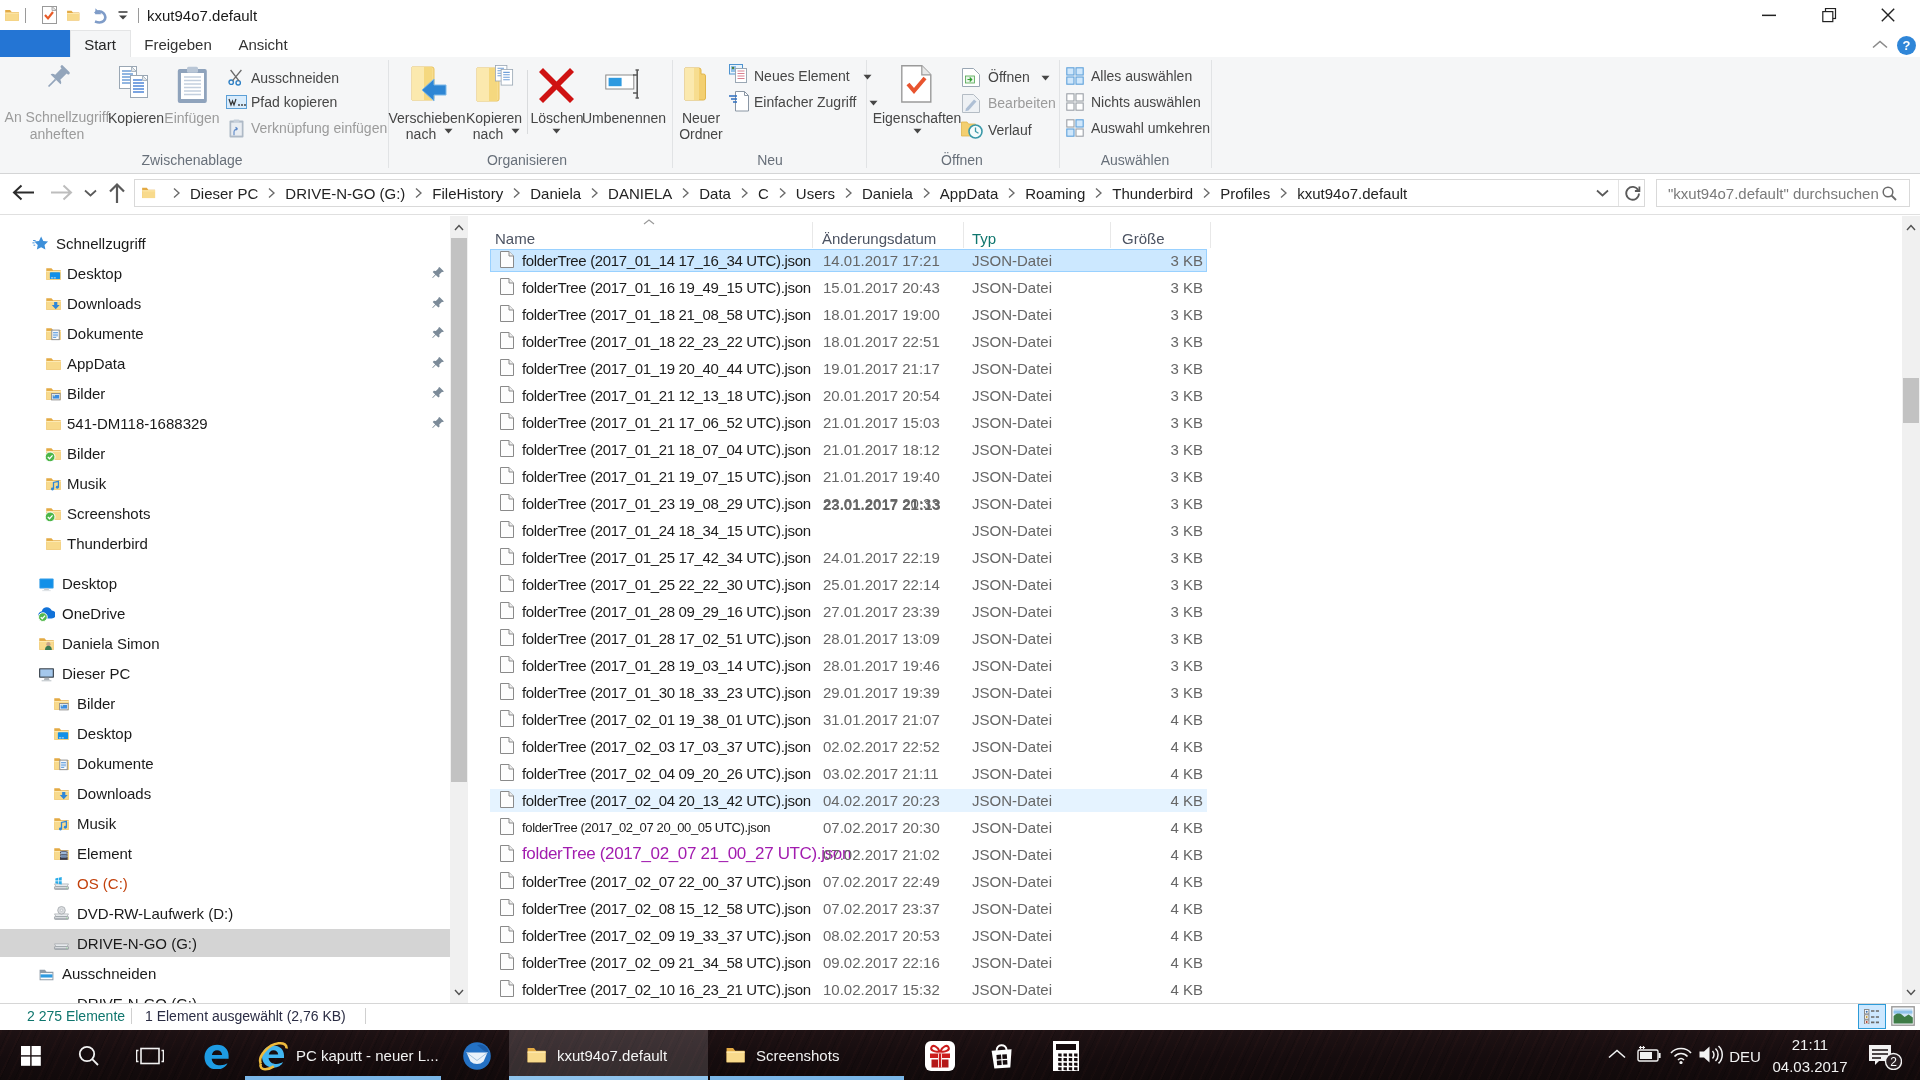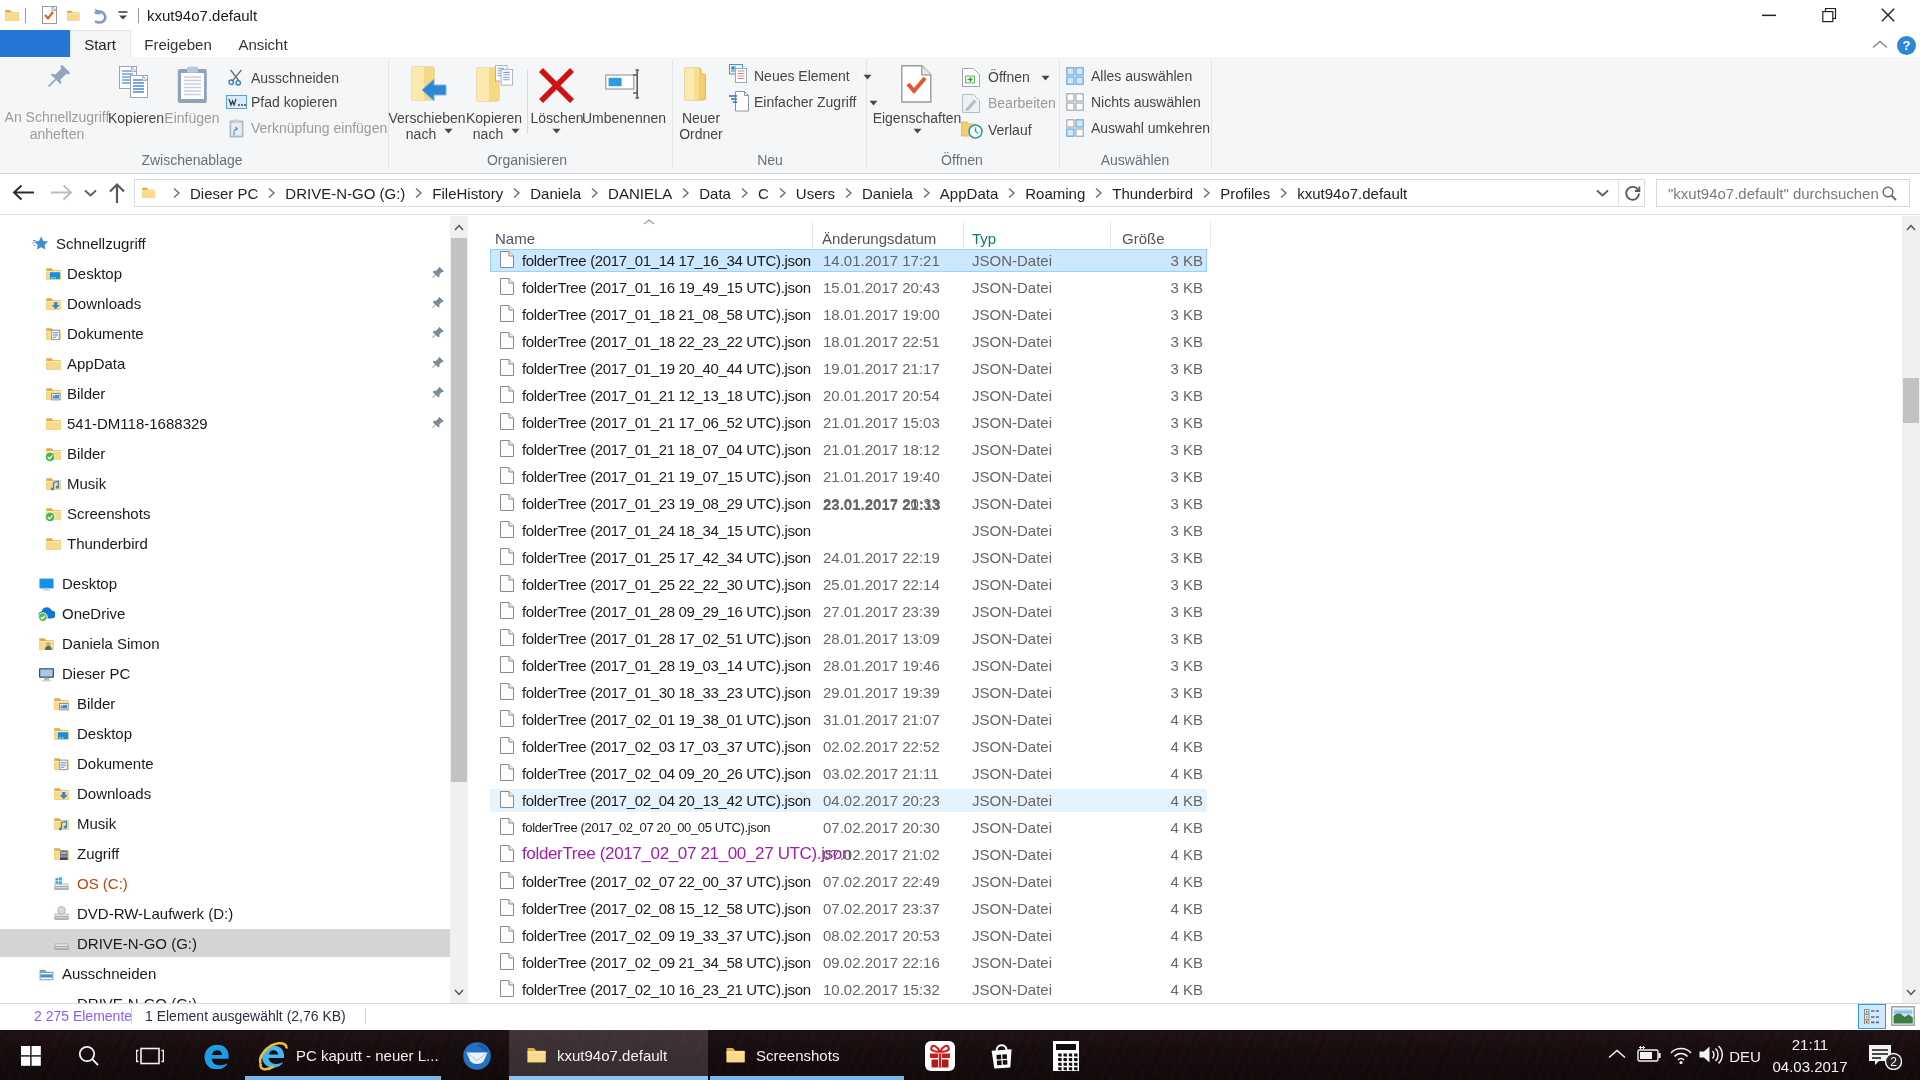--- a/index.html
+++ b/index.html
@@ -564,21 +564,21 @@
         <rect x="6.9" y="5.8" width="0.8" height="0.8" fill="#fff"></rect>
         <rect x="6.9" y="7.4" width="0.8" height="0.8" fill="#fff"></rect>
         <rect x="6.9" y="9" width="0.8" height="0.8" fill="#fff"></rect>
         <rect x="6.9" y="10.6" width="0.8" height="0.8" fill="#fff"></rect>
         <rect x="12.9" y="5.8" width="0.8" height="0.8" fill="#fff"></rect>
         <rect x="12.9" y="7.4" width="0.8" height="0.8" fill="#fff"></rect>
         <rect x="12.9" y="9" width="0.8" height="0.8" fill="#fff"></rect>
         <rect x="12.9" y="10.6" width="0.8" height="0.8" fill="#fff"></rect>
       </g>
     </svg>
-<div style="position:absolute;left:77px;top:637px;transform:translateY(-50%);font-size:15px;font-weight:400;color:#1a1a1a;white-space:nowrap;">Zugriff</div>
+<div style="position:absolute;left:77px;top:637px;transform:translateY(-50%);font-size:15px;font-weight:400;color:#1a1a1a;white-space:nowrap;">Element</div>
 <svg style="position:absolute;left:53px;top:659px;" width="17" height="17" viewBox="0 0 16 16">
       <path d="M1.4 8.4 h13.2 l-1.4 2.4 H2.8 z" fill="#eceef0" stroke="#9aa0a6" stroke-width="0.6"></path>
       <rect x="1.4" y="10.8" width="13.2" height="2.8" rx="0.7" fill="#b0b5bb" stroke="#8f959b" stroke-width="0.6"></rect>
       <rect x="2" y="11.2" width="12" height="1" fill="#d9dcdf"></rect>
       <circle cx="13" cy="12.2" r="0.55" fill="#79e079"></circle>
       <g transform="translate(2.2,2.2)">
         <path d="M0 1 l2.6 -0.6 v2.6 H0 z M3.2 0.3 L6 -0.3 v3.3 H3.2 z M0 3.6 h2.6 v2.6 L0 5.6 z M3.2 3.6 H6 v3.2 l-2.8 -0.6 z" fill="#29abe8"></path>
       </g>
     </svg>
 <div style="position:absolute;left:77px;top:667px;transform:translateY(-50%);font-size:15px;font-weight:400;color:#c2410c;white-space:nowrap;">OS (C:)</div>
@@ -859,21 +859,21 @@
 <div style="position:absolute;right:717px;top:989px;transform:translateY(-50%);font-size:15px;font-weight:400;color:#666666;white-space:nowrap;">4 KB</div>
 <div style="position:absolute;left:1902px;top:216px;width:18px;height:787px;background:#f0f0f0;"></div>
 <svg style="position:absolute;left:1906px;top:224px;" width="10" height="7" viewBox="0 0 10 7">
     <path d="M1 6 L5 1.5 L9 6" stroke="#505050" stroke-width="1.4" fill="none"></path>
   </svg>
 <svg style="position:absolute;left:1906px;top:989px;" width="10" height="7" viewBox="0 0 10 7">
     <path d="M1 1 L5 5.5 L9 1" stroke="#505050" stroke-width="1.4" fill="none"></path>
   </svg>
 <div style="position:absolute;left:1903px;top:378px;width:16px;height:45px;background:#c2c2c2;"></div>
 <div style="position:absolute;left:0px;top:1003px;width:1920px;height:27px;background:#fff;border-top:1px solid #d6d6d6;"></div>
-<div style="position:absolute;left:34px;top:1016px;transform:translateY(-50%);font-size:14px;font-weight:400;color:#8b5cf6;white-space:nowrap;">2 275 Elemente</div>
+<div style="position:absolute;left:27px;top:1016px;transform:translateY(-50%);font-size:14px;font-weight:400;color:#0f766e;white-space:nowrap;">2 275 Elemente</div>
 <div style="position:absolute;left:131px;top:1008px;width:1px;height:16px;background:#d0d0d0;"></div>
 <div style="position:absolute;left:145px;top:1016px;transform:translateY(-50%);font-size:14px;font-weight:400;color:#2b2d44;white-space:nowrap;">1 Element ausgewählt (2,76 KB)</div>
 <div style="position:absolute;left:365px;top:1008px;width:1px;height:16px;background:#d0d0d0;"></div>
 <div style="position:absolute;left:1858px;top:1004px;width:28px;height:25px;background:#cde8ff;border:1.5px solid #2d9bd8;"></div>
 <svg style="position:absolute;left:1864px;top:1009px;" width="16" height="15" viewBox="0 0 16 15">
     <rect x="0.5" y="0.5" width="4.4" height="4.4" fill="#fff" stroke="#8a8a8a"></rect>
     <rect x="0.5" y="5.8" width="4.4" height="4.4" fill="#fff" stroke="#8a8a8a"></rect>
     <rect x="0.5" y="11" width="4.4" height="4" fill="#fff" stroke="#8a8a8a"></rect>
     <circle cx="2.7" cy="2.7" r="1" fill="#3a6ea8"></circle>
     <circle cx="2.7" cy="8" r="1" fill="#c09a30"></circle>

